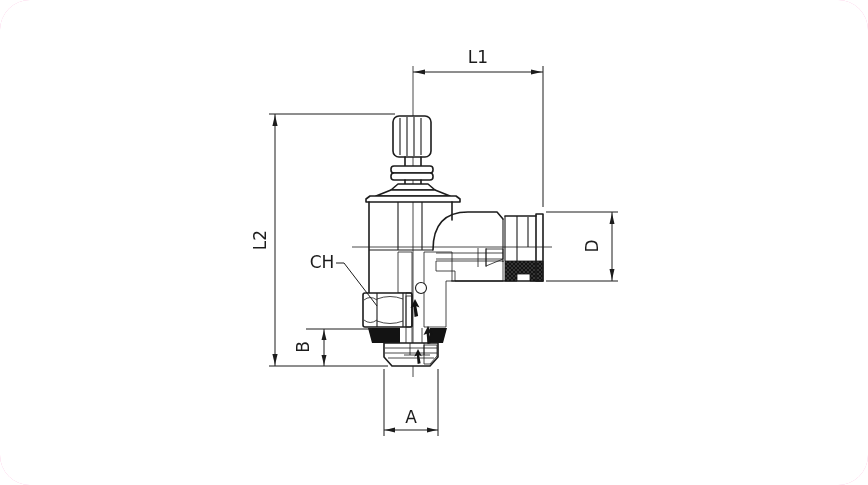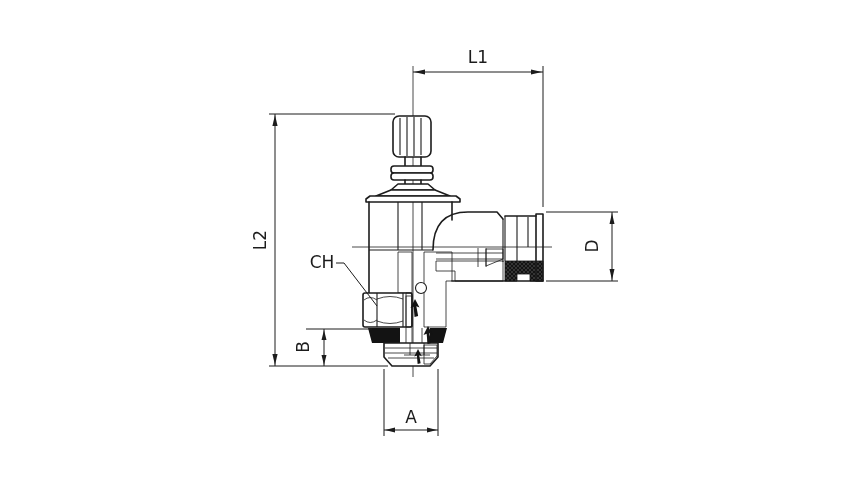--- a/index.html
+++ b/index.html
@@ -1,17 +1,17 @@
 <!DOCTYPE html>
 <html><head>
 <meta charset="utf-8">
 <style>
   html,body{margin:0;padding:0;background:#ffffff;}
   .stage{width:868px;height:485px;background:#f9a8d4;position:relative;overflow:hidden;
-         font-family:"DejaVu Sans",sans-serif;}
+         font-family:"DejaVu Sans",sans-serif;border-radius:30px;}
   svg{display:block;}
   .ol{stroke:#1c1c1c;stroke-width:1.6;fill:none;stroke-linejoin:round;stroke-linecap:round;}
   .md{stroke:#1c1c1c;stroke-width:1.1;fill:none;stroke-linejoin:round;}
   .tn{stroke:#1c1c1c;stroke-width:0.8;fill:none;}
   .dim{stroke:#1c1c1c;stroke-width:1;fill:none;}
   .arr{fill:#1c1c1c;stroke:none;}
   .lbl{font-family:"DejaVu Sans",sans-serif;font-size:17px;fill:#1c1c1c;}
   .wfill{fill:#ffffff;}
 </style>
 </head>

